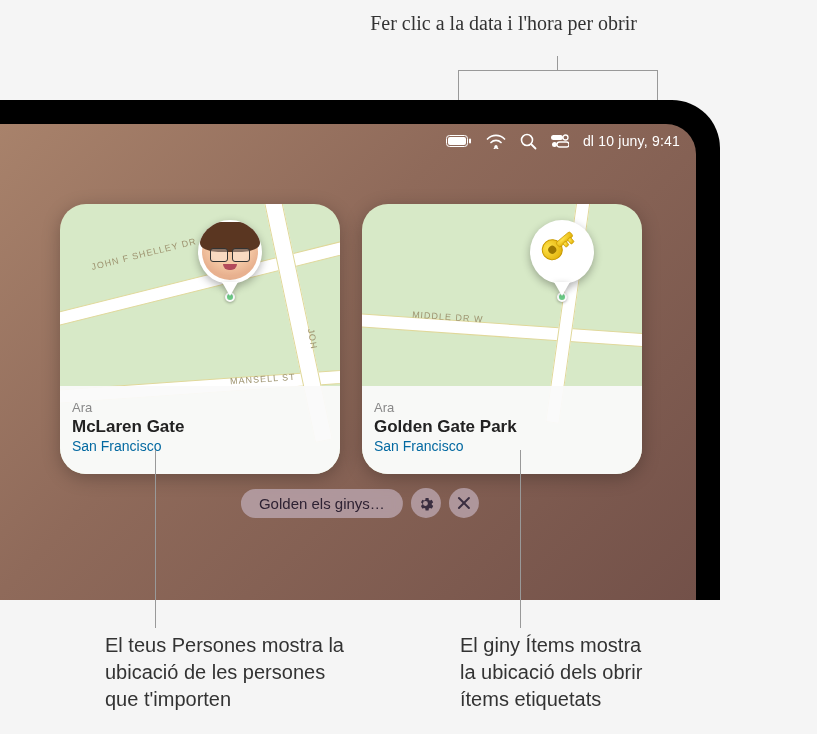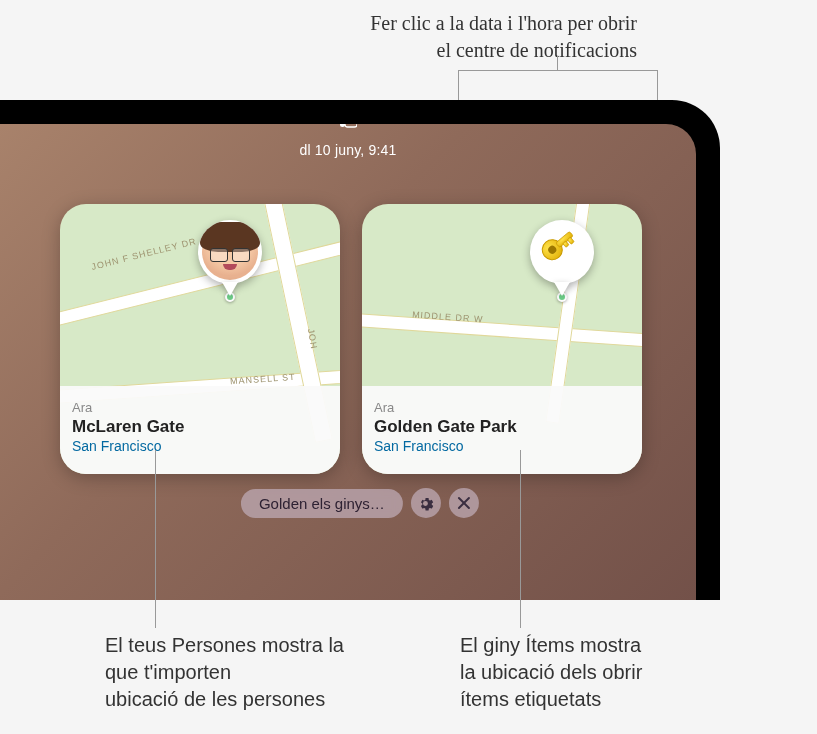--- a/index.html
+++ b/index.html
@@ -71,21 +71,20 @@
       right: 0;
       height: 34px;
       display: flex;
       align-items: center;
       justify-content: flex-end;
       gap: 14px;
       padding: 0 16px;
       color: #fff;
       font-size: 14px;
       font-weight: 500;
-      flex-direction: column;
     }
     .menu-icon { display: flex; align-items: center; justify-content: center; }
     .datetime { font-size: 14px; letter-spacing: 0.2px; }
 
     
     .widgets-row {
       position: absolute;
       top: 80px;
       left: 60px;
       display: flex;
@@ -282,21 +281,20 @@
       width: 1px;
       height: 178px;
       background: #999;
     }
   </style>
 </head>
 <body>
 
 <div class="top-callout">
   <div>Fer clic a la data i l'hora per obrir</div>
-  <div>el centre de notificacions</div>
 </div>
 <div class="top-callout-stem"></div>
 <div class="top-callout-line"></div>
 
 <div class="device-frame">
   <div class="device-screen">
 
     <div class="menu-bar">
       <span class="menu-icon">
         <svg width="26" height="14" viewBox="0 0 26 14">
@@ -411,21 +409,21 @@
     </div>
 
   </div>
 </div>
 
 <div class="bottom-callouts">
   <div class="callout-line-left"></div>
   <div class="callout-line-right"></div>
   <div class="callout-left">
     <div>El teus Persones mostra la</div>
+    <div>ubicació de les persones</div>
     <div>que t'importen</div>
-    <div>ubicació de les persones</div>
   </div>
   <div class="callout-right">
     <div>El giny Ítems mostra</div>
     <div>la ubicació dels obrir</div>
     <div>ítems etiquetats</div>
   </div>
 </div>
 
 </body></html>

